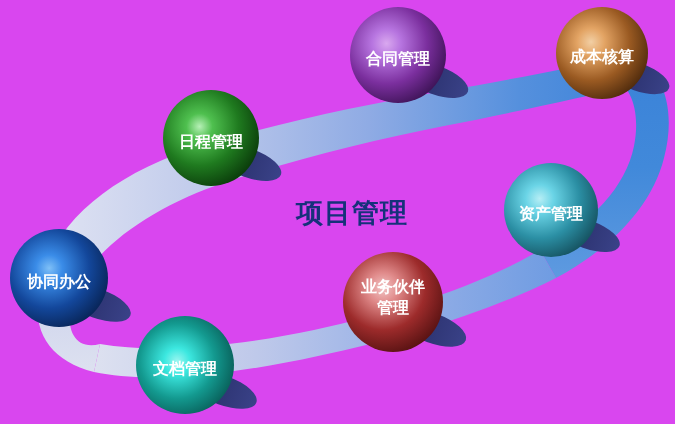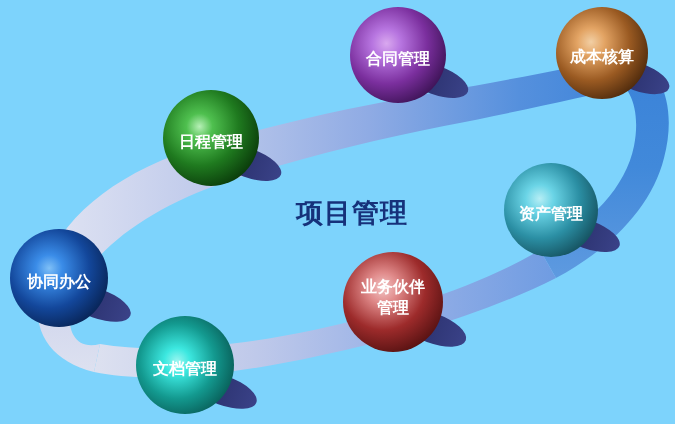--- a/index.html
+++ b/index.html
@@ -8,21 +8,21 @@
     padding: 0;
     background: #ffffff;
   }
   body {
     font-family: "Liberation Serif", "DejaVu Serif", serif;
   }
   #stage {
     position: relative;
     width: 675px;
     height: 424px;
-    background: #7dd3fc;
+    background: #d946ef;
     overflow: hidden;
   }
   #diagram-svg {
     position: absolute;
     left: 0;
     top: 0;
     width: 675px;
     height: 424px;
     display: block;
   }

